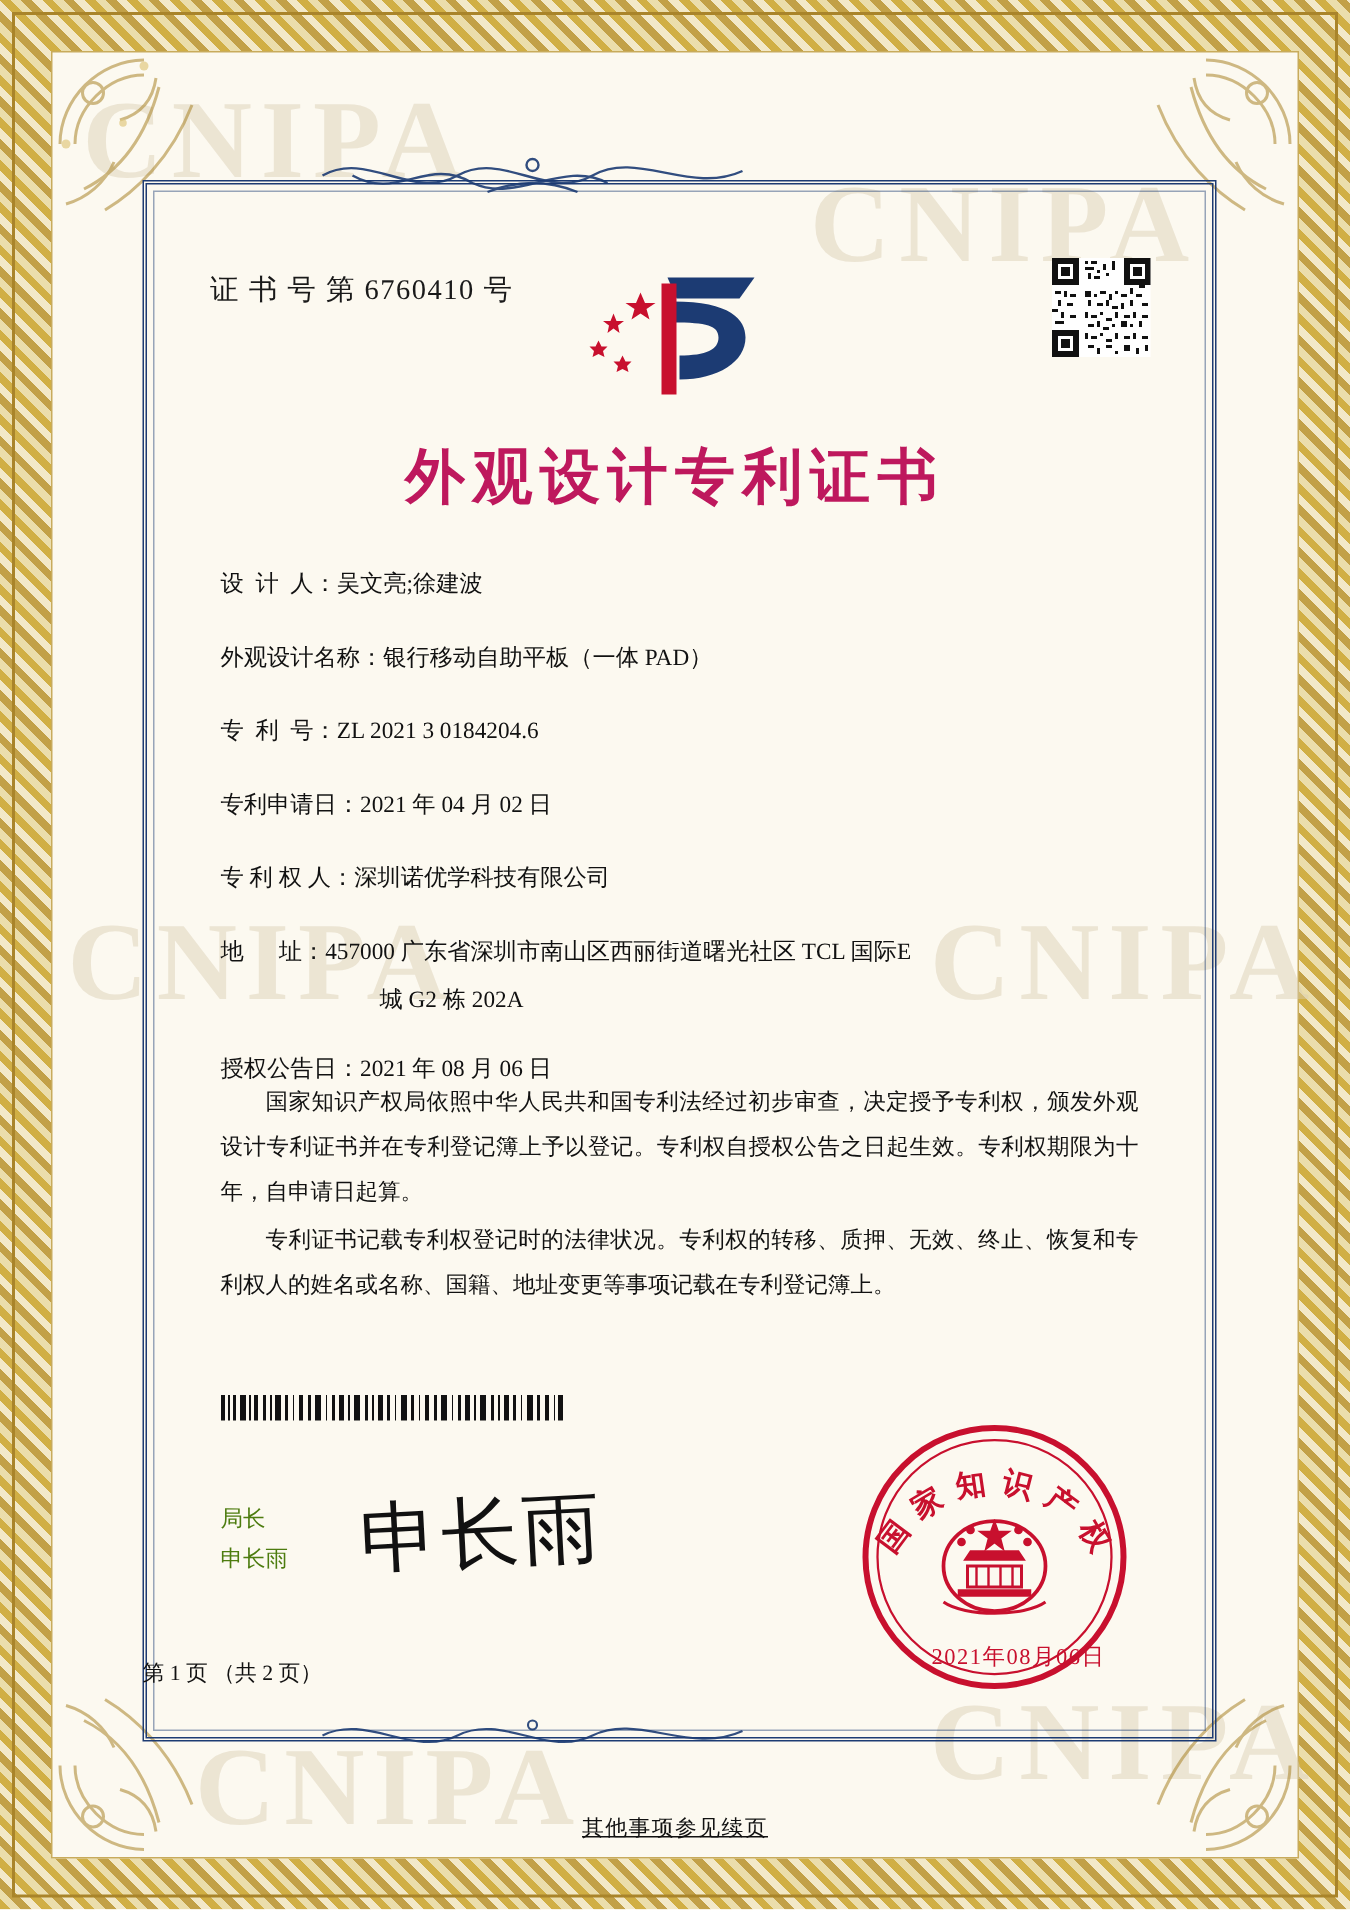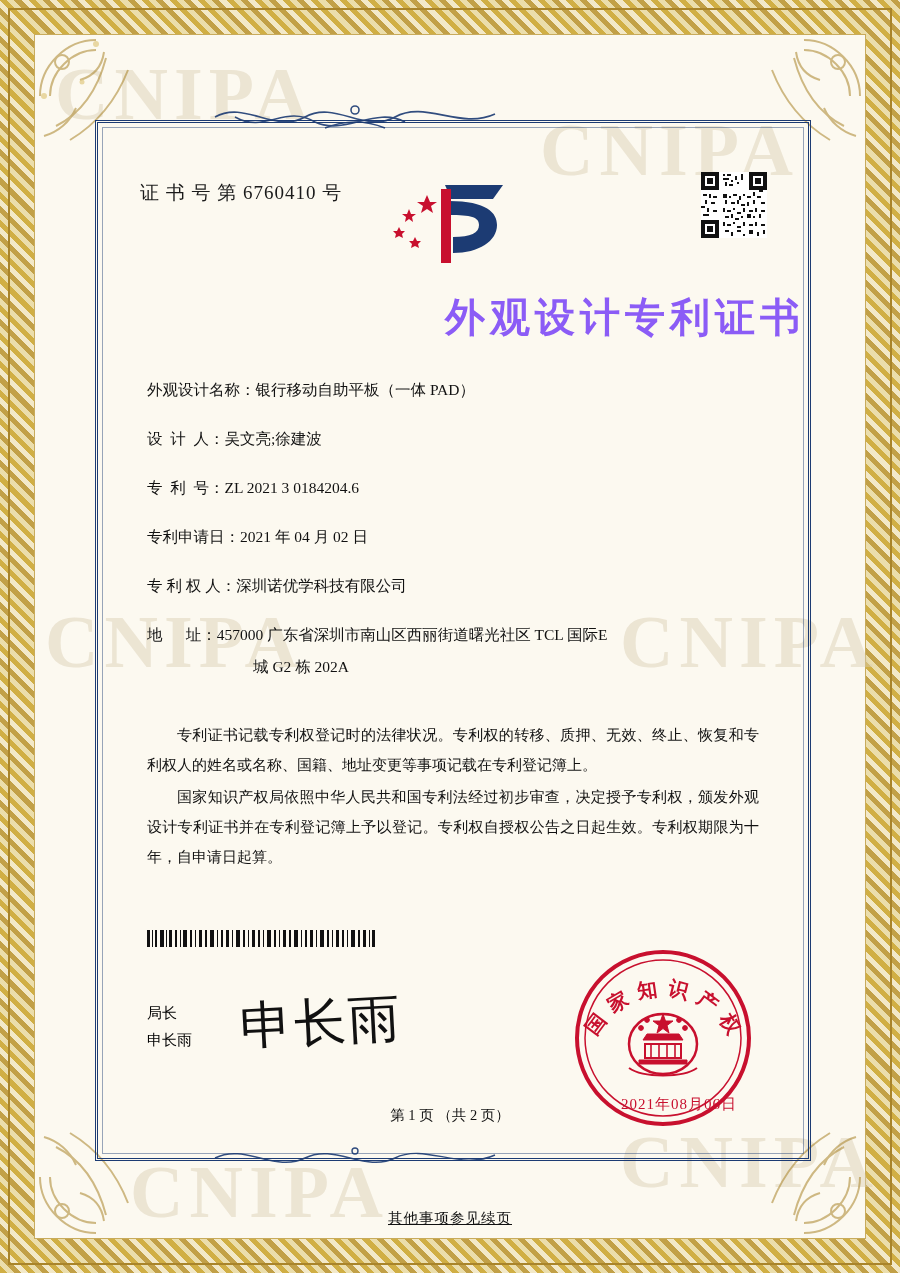--- a/index.html
+++ b/index.html
@@ -123,25 +123,25 @@
     left: 50%;
     top: 55px;
     transform: translateX(-50%);
     width: 150px;
     height: 95px;
   }
   .title {
     position: absolute;
     left: 0; right: 0;
     top: 170px;
-    text-align: right;
+    text-align: center;
     font-size: 40px;
     font-weight: bold;
     letter-spacing: 5px;
-    color: #8b5cf6;
+    color: #be185d;
     font-family: "DejaVu Serif", serif;
   }
   .fields {
     position: absolute;
     left: 52px;
     right: 42px;
     top: 258px;
     font-size: 15.5px;
     color: #111;
     line-height: 1.55;
@@ -192,21 +192,21 @@
     top: 810px;
     height: 17px;
     width: 230px;
   }
   .signature-block {
     position: absolute;
     left: 52px;
     top: 880px;
     font-size: 15px;
     line-height: 1.8;
-    color: #000000;
+    color: #4d7c0f;
   }
   .signature-script {
     position: absolute;
     left: 145px;
     top: 868px;
     font-family: "DejaVu Serif", serif;
     font-size: 52px;
     color: #111;
     transform: rotate(-3deg);
     letter-spacing: 2px;
@@ -225,21 +225,21 @@
     width: 172px;
     text-align: center;
     color: #c8102e;
     font-size: 15px;
     letter-spacing: 1px;
   }
   .page-no {
     position: absolute;
     left: 0; right: 0;
     bottom: 30px;
-    text-align: center;
+    text-align: left;
     font-size: 14.5px;
     color: #111;
   }
   .footer-note {
     position: absolute;
     left: 0; right: 0;
     bottom: 45px;
     text-align: center;
     font-size: 14.5px;
     color: #111;
@@ -443,27 +443,27 @@
           <polygon points="40,62 42,66 46,66 43,69 44,73 40,71 36,73 37,69 34,66 38,66"></polygon>
         </g>
       </svg>
     </div>
 
     <div class="title">外观设计专利证书</div>
 
     <div class="fields">
 
       <div class="field-row">
+        <span class="field-label">设  计  人：</span>
+        <span class="field-value">吴文亮;徐建波</span>
+      </div>
+
+      <div class="field-row">
         <span class="field-label">外观设计名称：</span>
         <span class="field-value">银行移动自助平板（一体 PAD）</span>
-      </div>
-
-      <div class="field-row">
-        <span class="field-label">设  计  人：</span>
-        <span class="field-value">吴文亮;徐建波</span>
       </div>
 
       <div class="field-row">
         <span class="field-label">专  利  号：</span>
         <span class="field-value">ZL 2021 3 0184204.6</span>
       </div>
 
       <div class="field-row">
         <span class="field-label">专利申请日：</span>
         <span class="field-value">2021 年 04 月 02 日</span>
@@ -474,26 +474,30 @@
         <span class="field-value">深圳诺优学科技有限公司</span>
       </div>
 
       <div class="field-row" style="margin-bottom:8px;align-items:flex-end;">
         <span class="field-label">地      址：</span>
         <span class="field-value">457000 广东省深圳市南山区西丽街道曙光社区 TCL 国际E</span>
       </div>
       <div class="addr-cont" style="margin-bottom:22px;">城 G2 栋 202A</div>
 
       <div class="field-row pair">
+        <span class="pair-left">
+          <span class="field-label">授权公告日：</span>
+          <span class="field-value">2021 年 08 月 06 日</span>
+        </span>
       </div>
     </div>
 
     <div class="paras">
+      <p>国家知识产权局依照中华人民共和国专利法经过初步审查，决定授予专利权，颁发外观设计专利证书并在专利登记簿上予以登记。专利权自授权公告之日起生效。专利权期限为十年，自申请日起算。</p>
       <p>专利证书记载专利权登记时的法律状况。专利权的转移、质押、无效、终止、恢复和专利权人的姓名或名称、国籍、地址变更等事项记载在专利登记簿上。</p>
-      <p>国家知识产权局依照中华人民共和国专利法经过初步审查，决定授予专利权，颁发外观设计专利证书并在专利登记簿上予以登记。专利权自授权公告之日起生效。专利权期限为十年，自申请日起算。</p>
     </div>
 
     <div class="barcode">
       <svg width="230" height="17" viewBox="0 0 230 17" shape-rendering="crispEdges">
         <g fill="#111">
           <rect x="0" y="0" width="3" height="17"></rect>
             <rect x="5" y="0" width="1" height="17"></rect>
           <rect x="8" y="0" width="2" height="17"></rect>
             <rect x="13" y="0" width="4" height="17"></rect>
           <rect x="19" y="0" width="1" height="17"></rect>

